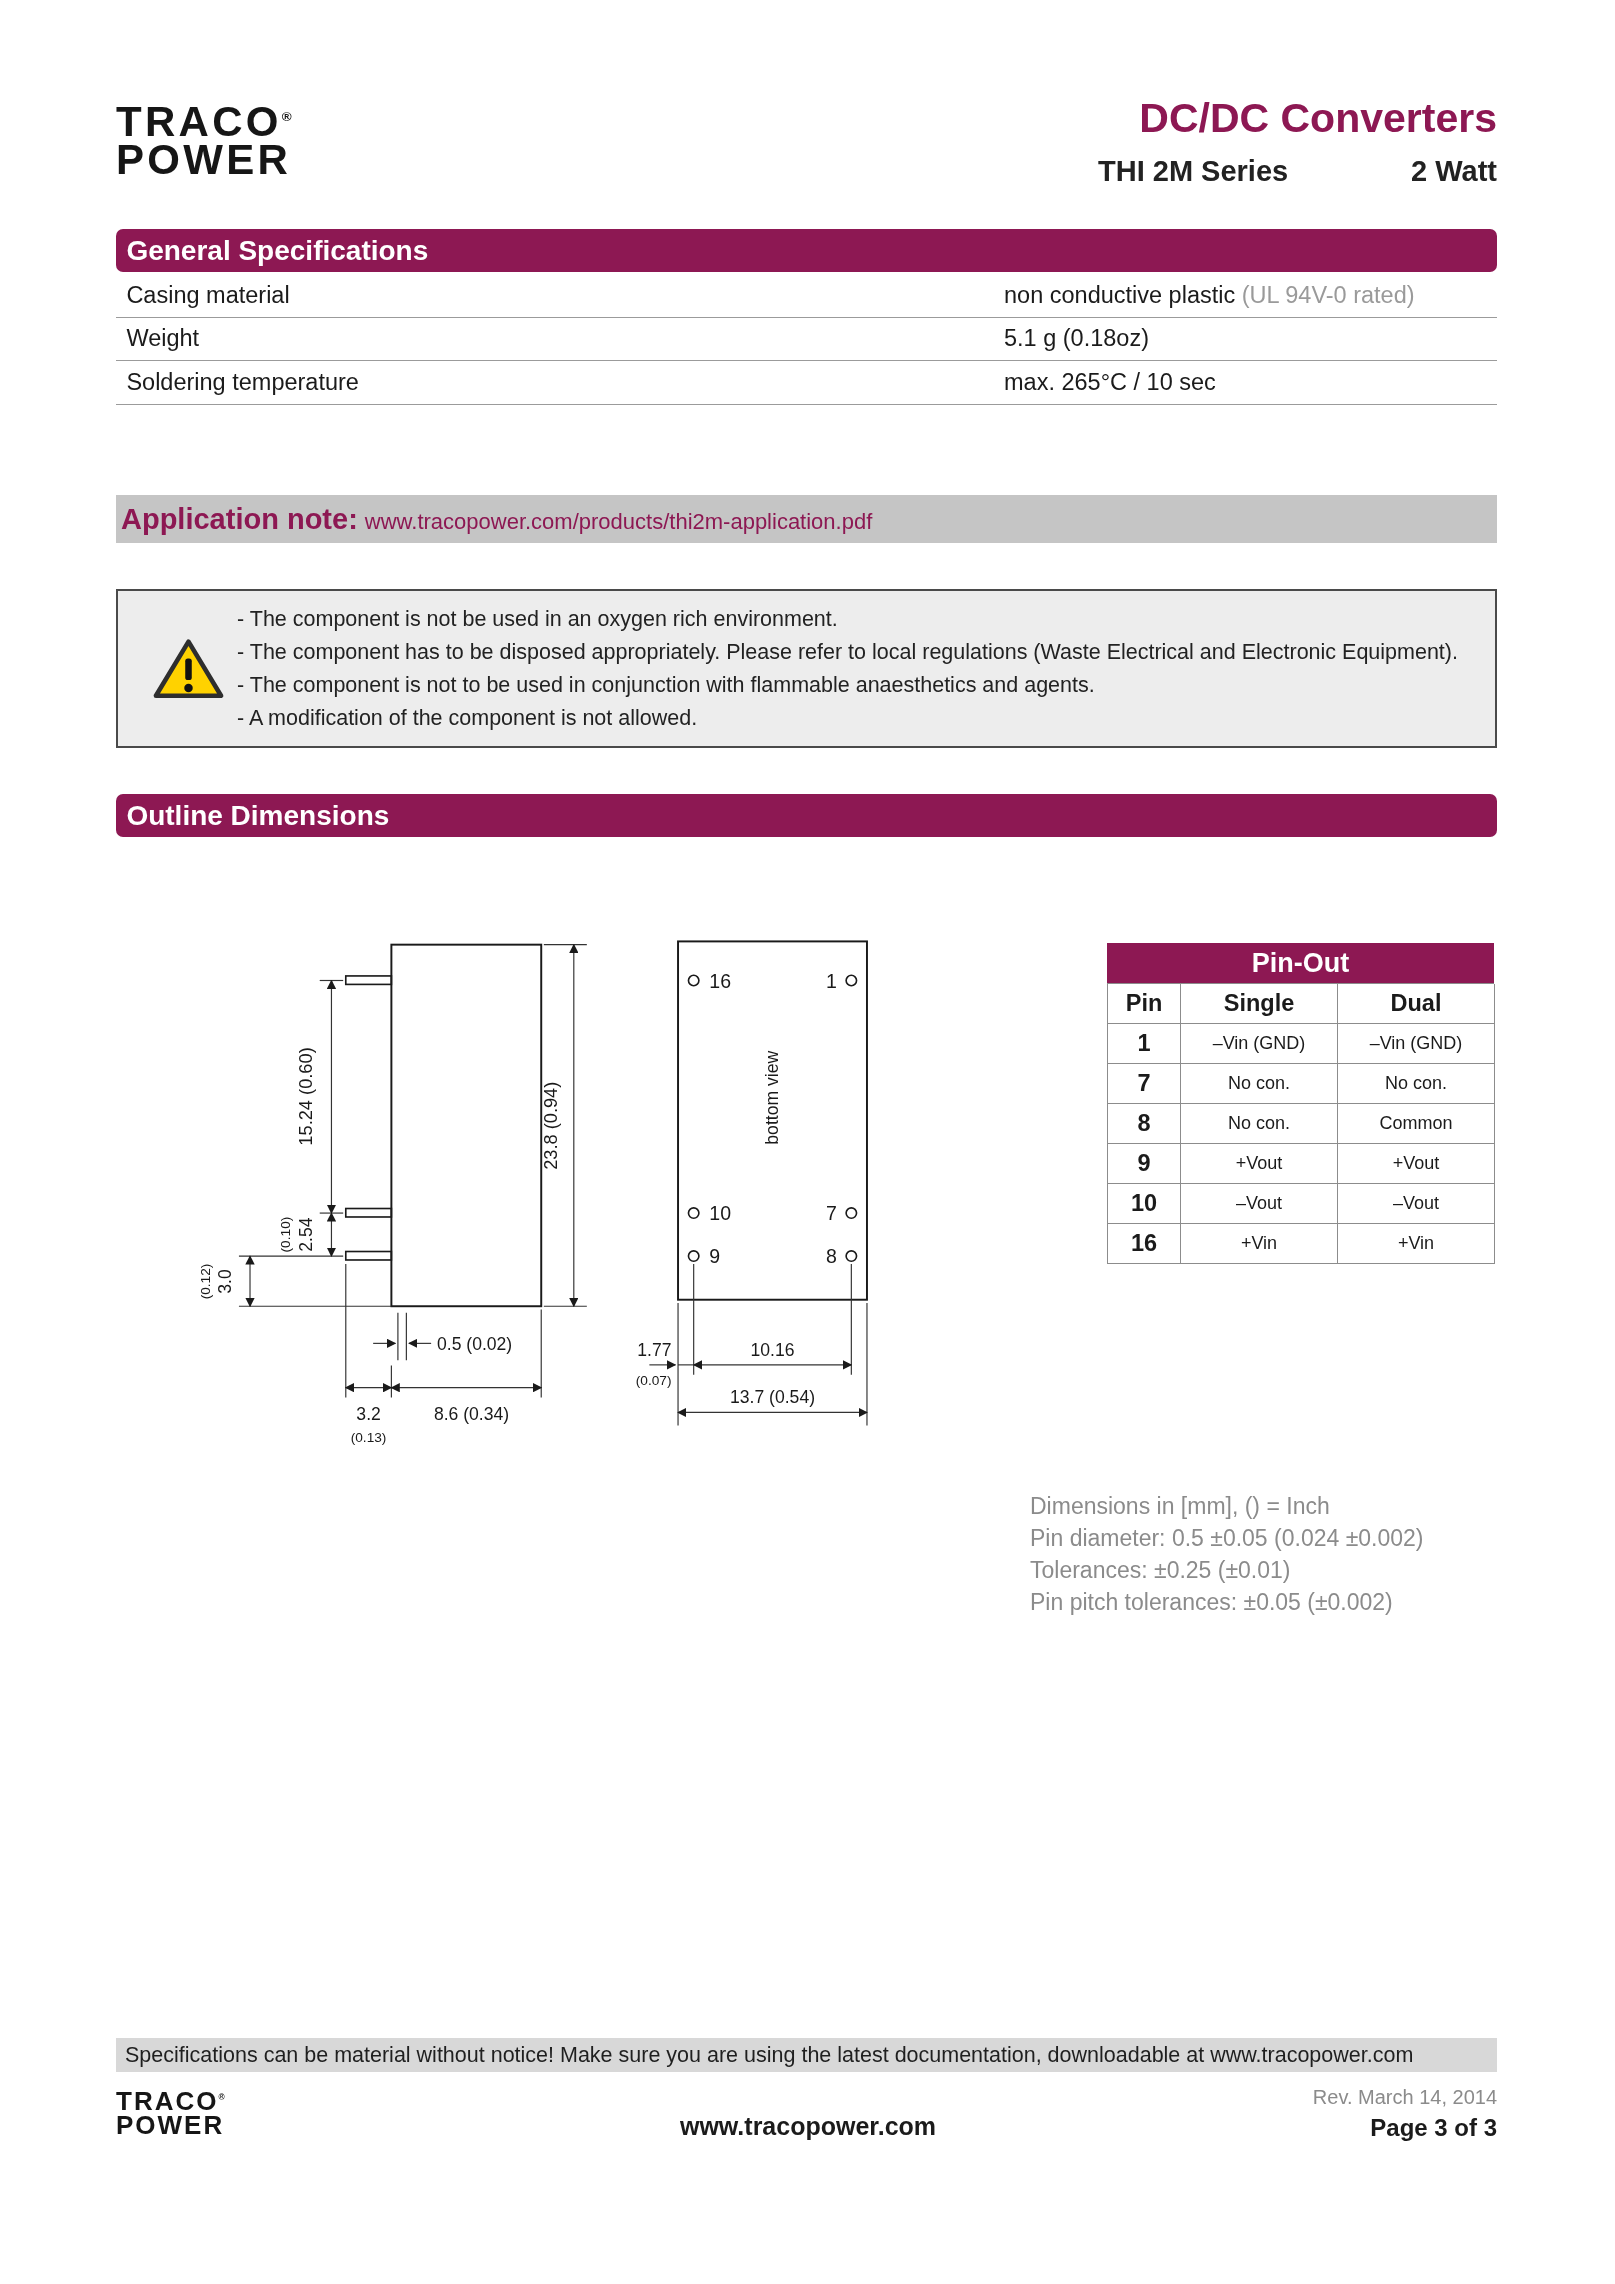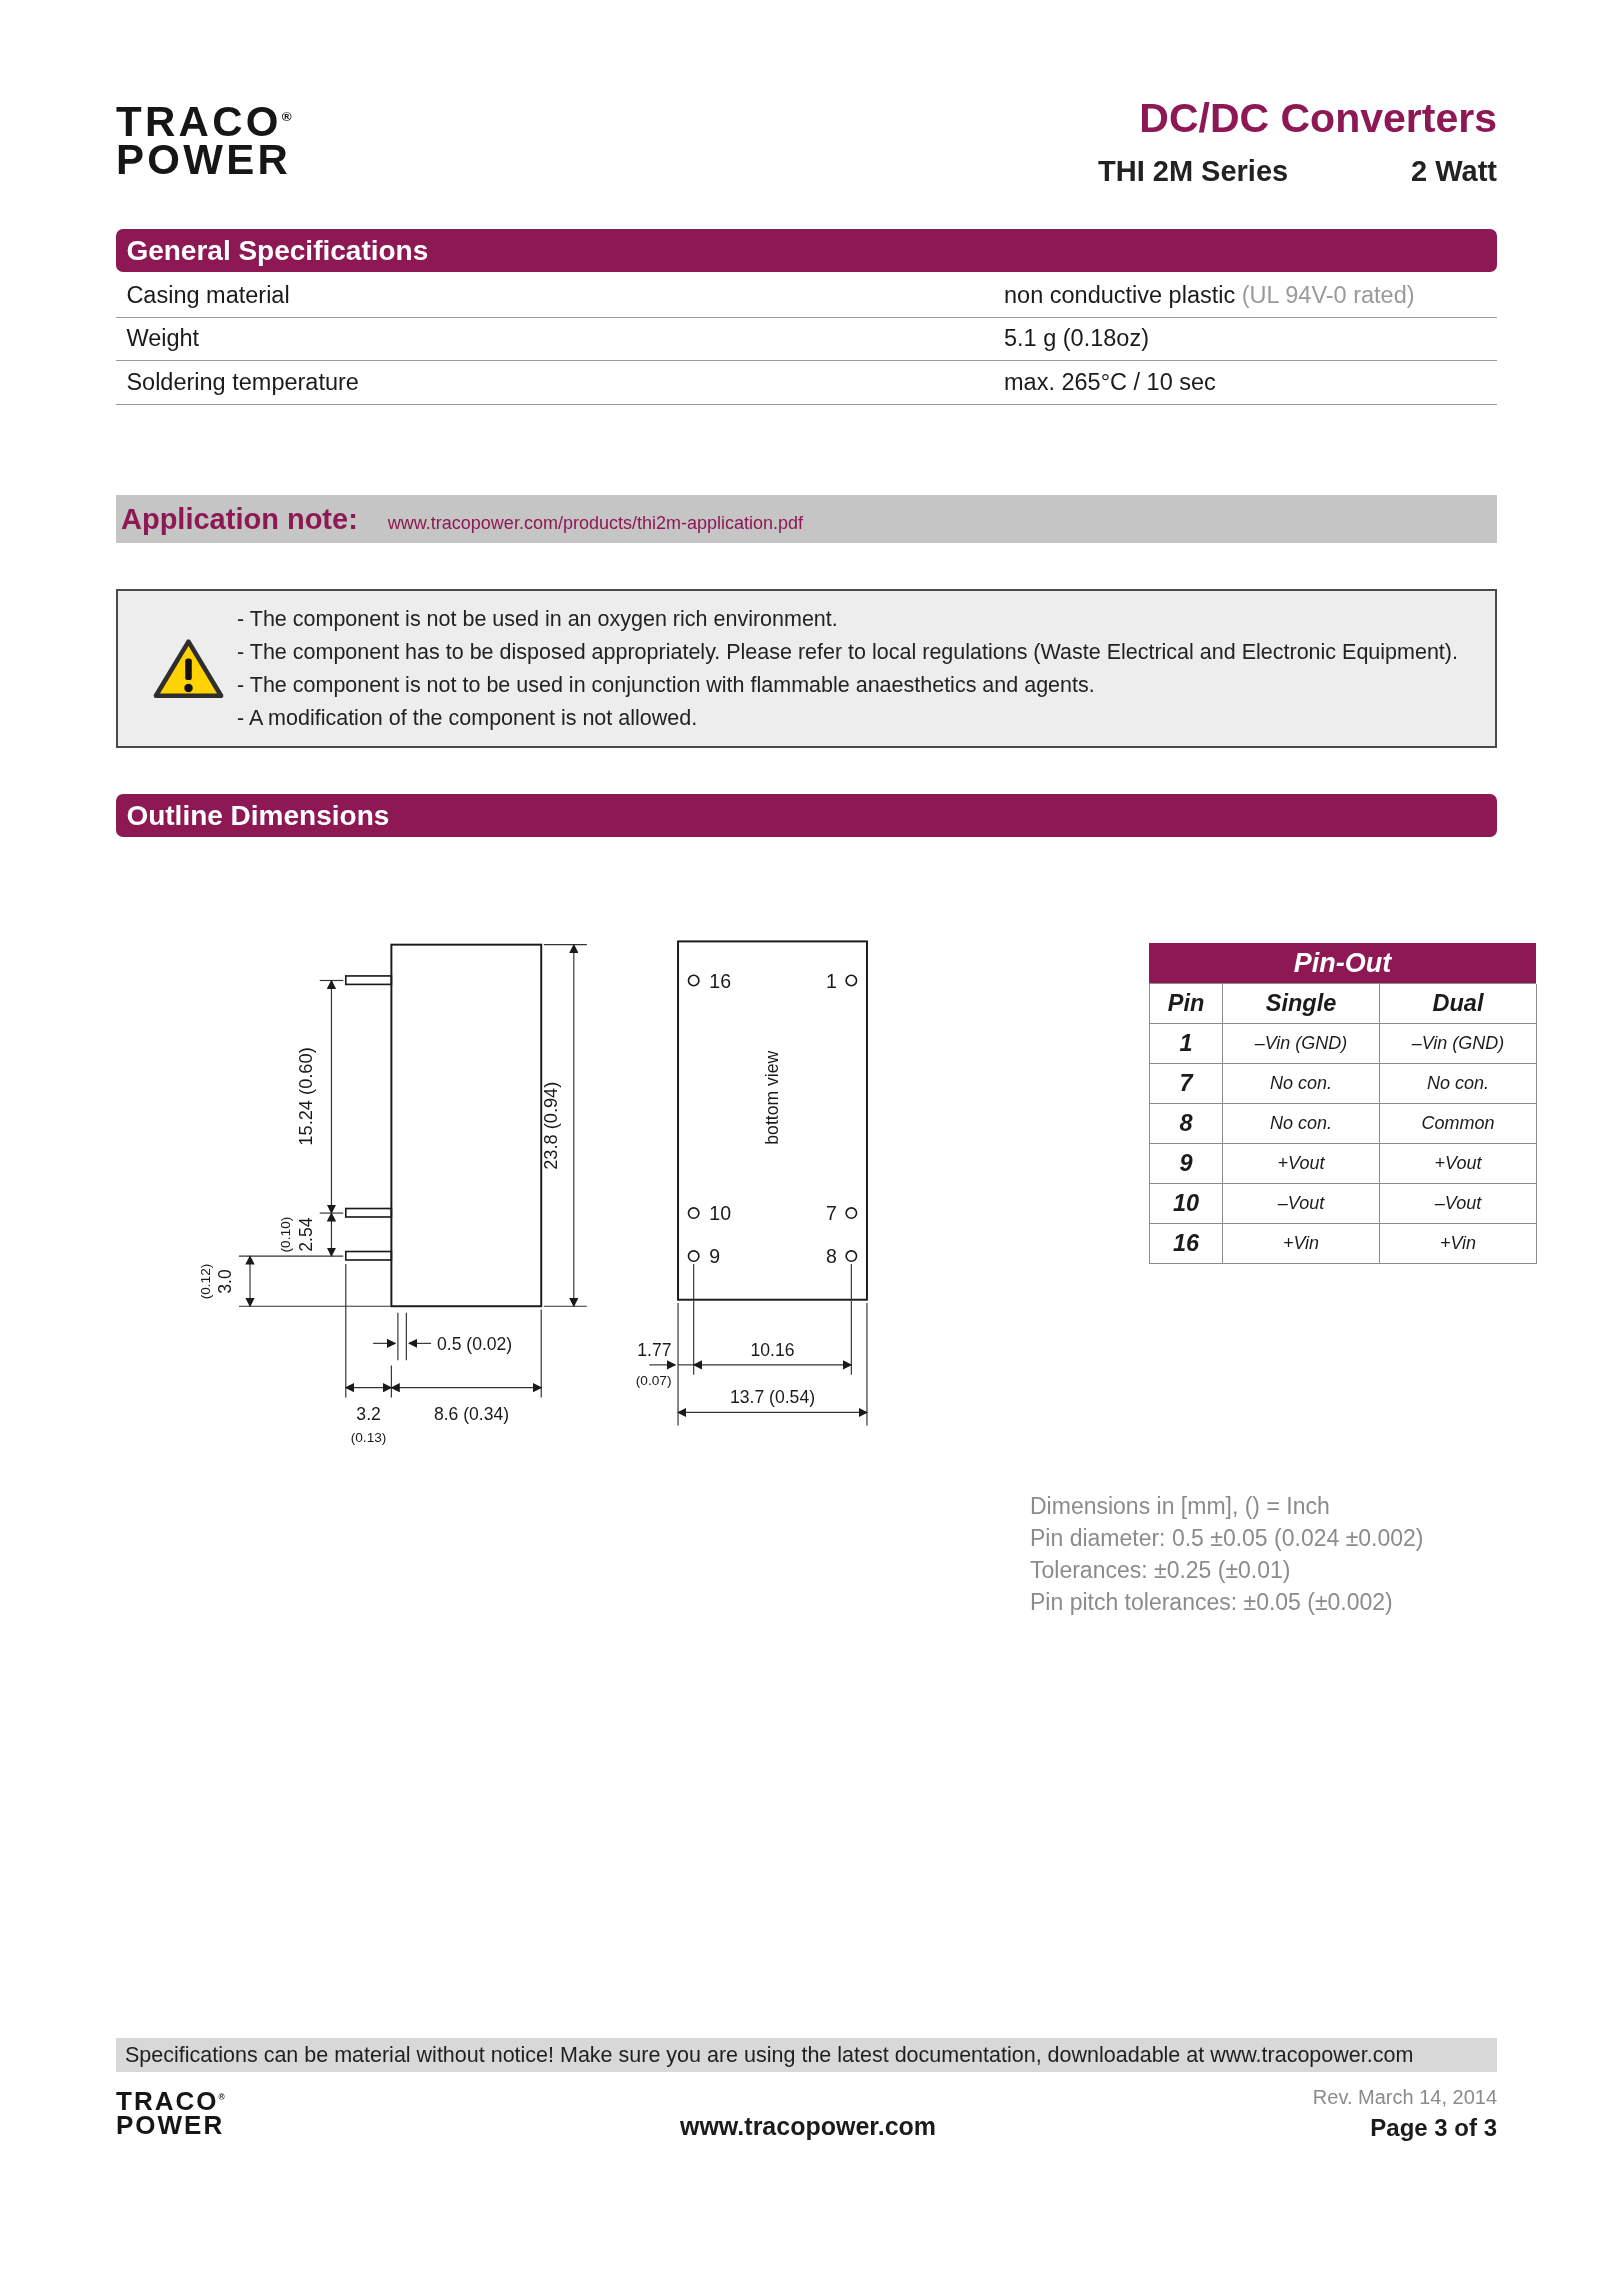--- a/index.html
+++ b/index.html
@@ -24,33 +24,33 @@
   .bar-outline { top:794px; }
 
   
   .spec-row { position:absolute; left:116px; width:1381px; height:44px; border-bottom:1.3px solid #9b9b9b; display:flex; align-items:center; font-size:23.5px; }
   .spec-label { padding-left:10.4px; width:888px; flex-shrink:0; }
   .spec-note { color:#9a9a9a; margin-left:6.5px; }
 
   
   .app-note { position:absolute; left:116px; top:495px; width:1381px; height:48px; background:#c5c5c5; display:flex; align-items:baseline; padding-left:5px; padding-top:7.8px; }
   .app-note-label { color:var(--brand); font-size:29px; font-weight:bold; }
-  .app-note-link { color:var(--brand); font-size:18px; margin-left:30px; cursor:pointer; }
+  .app-note-link { color:var(--brand); font-size:22px; margin-left:7px; cursor:pointer; }
 
   
   .warning-box { position:absolute; left:116px; top:589px; width:1381px; height:159px; background:#ededed; border:2px solid #4a4a4a; }
   .warning-icon { position:absolute; left:34px; top:50%; transform:translateY(-50%); }
   .warning-lines { position:absolute; left:119px; top:50%; transform:translateY(-50%); font-size:21.5px; line-height:33px; color:#222; }
 
   
   .drawing { position:absolute; left:116px; top:873px; }
   .drawing text { font-family:"Liberation Sans", sans-serif; fill:#1a1a1a; }
 
   
-  .pinout { position:absolute; left:1149px; top:943px; width:387px;font-style:italic; }
+  .pinout { position:absolute; left:1107px; top:943px; width:387px; }
   .pinout-title { height:40px; background:var(--brand); color:#fff; font-size:27px; font-weight:bold; display:flex; align-items:center; justify-content:center; }
   .pinout-grid { display:grid; grid-template-columns:73px 157px 157px; border-left:1.3px solid #8c8c8c; border-top:1.3px solid #8c8c8c; }
   .pinout-grid > div { height:40px; border-right:1.3px solid #8c8c8c; border-bottom:1.3px solid #8c8c8c; display:flex; align-items:center; justify-content:center; font-size:18px; }
   .ph { font-weight:bold; font-size:23.5px !important; }
   .pc-pin { font-weight:bold; font-size:23.5px !important; }
 
   
   .dim-notes { position:absolute; left:1030px; top:1490px; color:var(--gray); font-size:23px; line-height:32px; }
 
   

